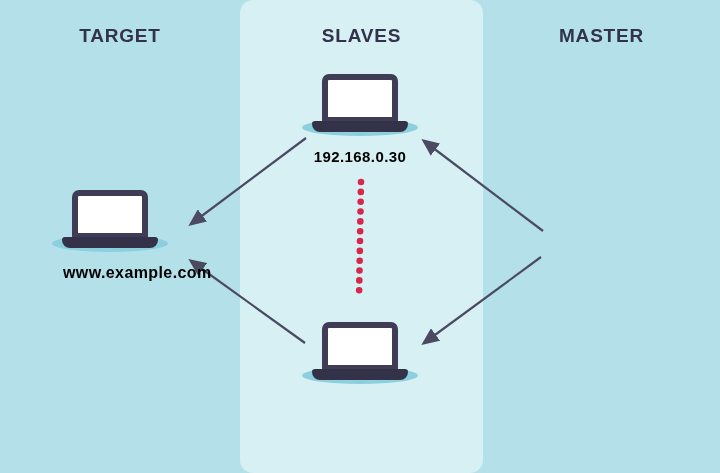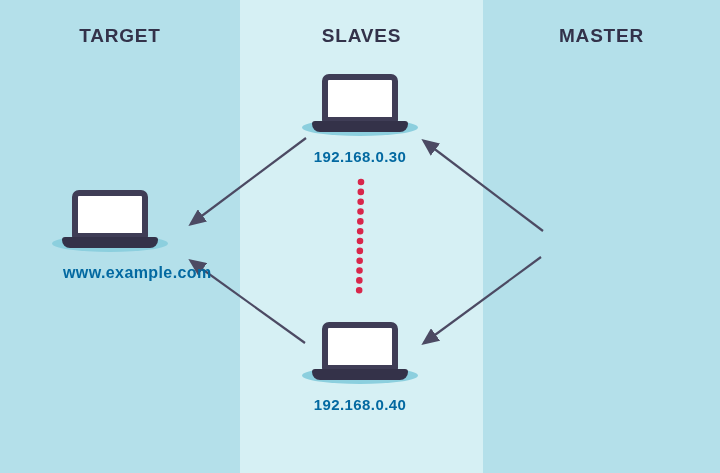--- a/index.html
+++ b/index.html
@@ -6,21 +6,21 @@
   body{
     width:720px;height:473px;overflow:hidden;
     font-family:"Liberation Sans", sans-serif;
     -webkit-font-smoothing:antialiased;
   }
   .stage{
     position:relative;width:720px;height:473px;
     background:#b4e0ea;
   }
   
-  .col{position:absolute;top:0;height:473px;}
+  .col{position:absolute;top:0;height:473px;border-radius:13px;}
   .col-left{left:0;width:240px;background:#b4e0ea;}
   .col-mid{left:240px;width:243px;background:#d6f0f4;}
   .col-right{left:483px;width:237px;background:#b4e0ea;}
   .col-header{
     position:absolute;top:25px;left:0;right:0;
     text-align:center;
     font-size:19px;font-weight:700;letter-spacing:.8px;
     color:#33324a;
   }
   
@@ -35,21 +35,21 @@
     box-sizing:border-box;border:6px solid #3f3d56;
     border-radius:7px 7px 3px 3px;background:#ffffff;
   }
   .laptop .base{
     position:absolute;left:10px;top:47px;width:96px;height:11px;
     background:#343249;border-radius:3px 3px 8px 8px;
   }
   .node-label{
     margin-top:10px;
     font-size:15px;font-weight:700;letter-spacing:.4px;
-    color:#0369a1;white-space:nowrap;
+    color:#000000;white-space:nowrap;
   }
   .node-label.url{font-size:16px;margin-left:33px;}
   
   .edges{position:absolute;left:0;top:0;width:720px;height:473px;pointer-events:none;}
 </style>
 </head>
 <body>
 
 <div class="stage">
 
@@ -93,17 +93,16 @@
     </div>
     <div class="node-label">192.168.0.30</div>
   </div>
 
   <div class="node" style="left:280px;top:322px;">
     <div class="laptop">
       <div class="shadow"></div>
       <div class="screen"></div>
       <div class="base"></div>
     </div>
-    <div class="node-label">192.168.0.40</div>
   </div>
 
 
 </div>
 
 </body></html>

